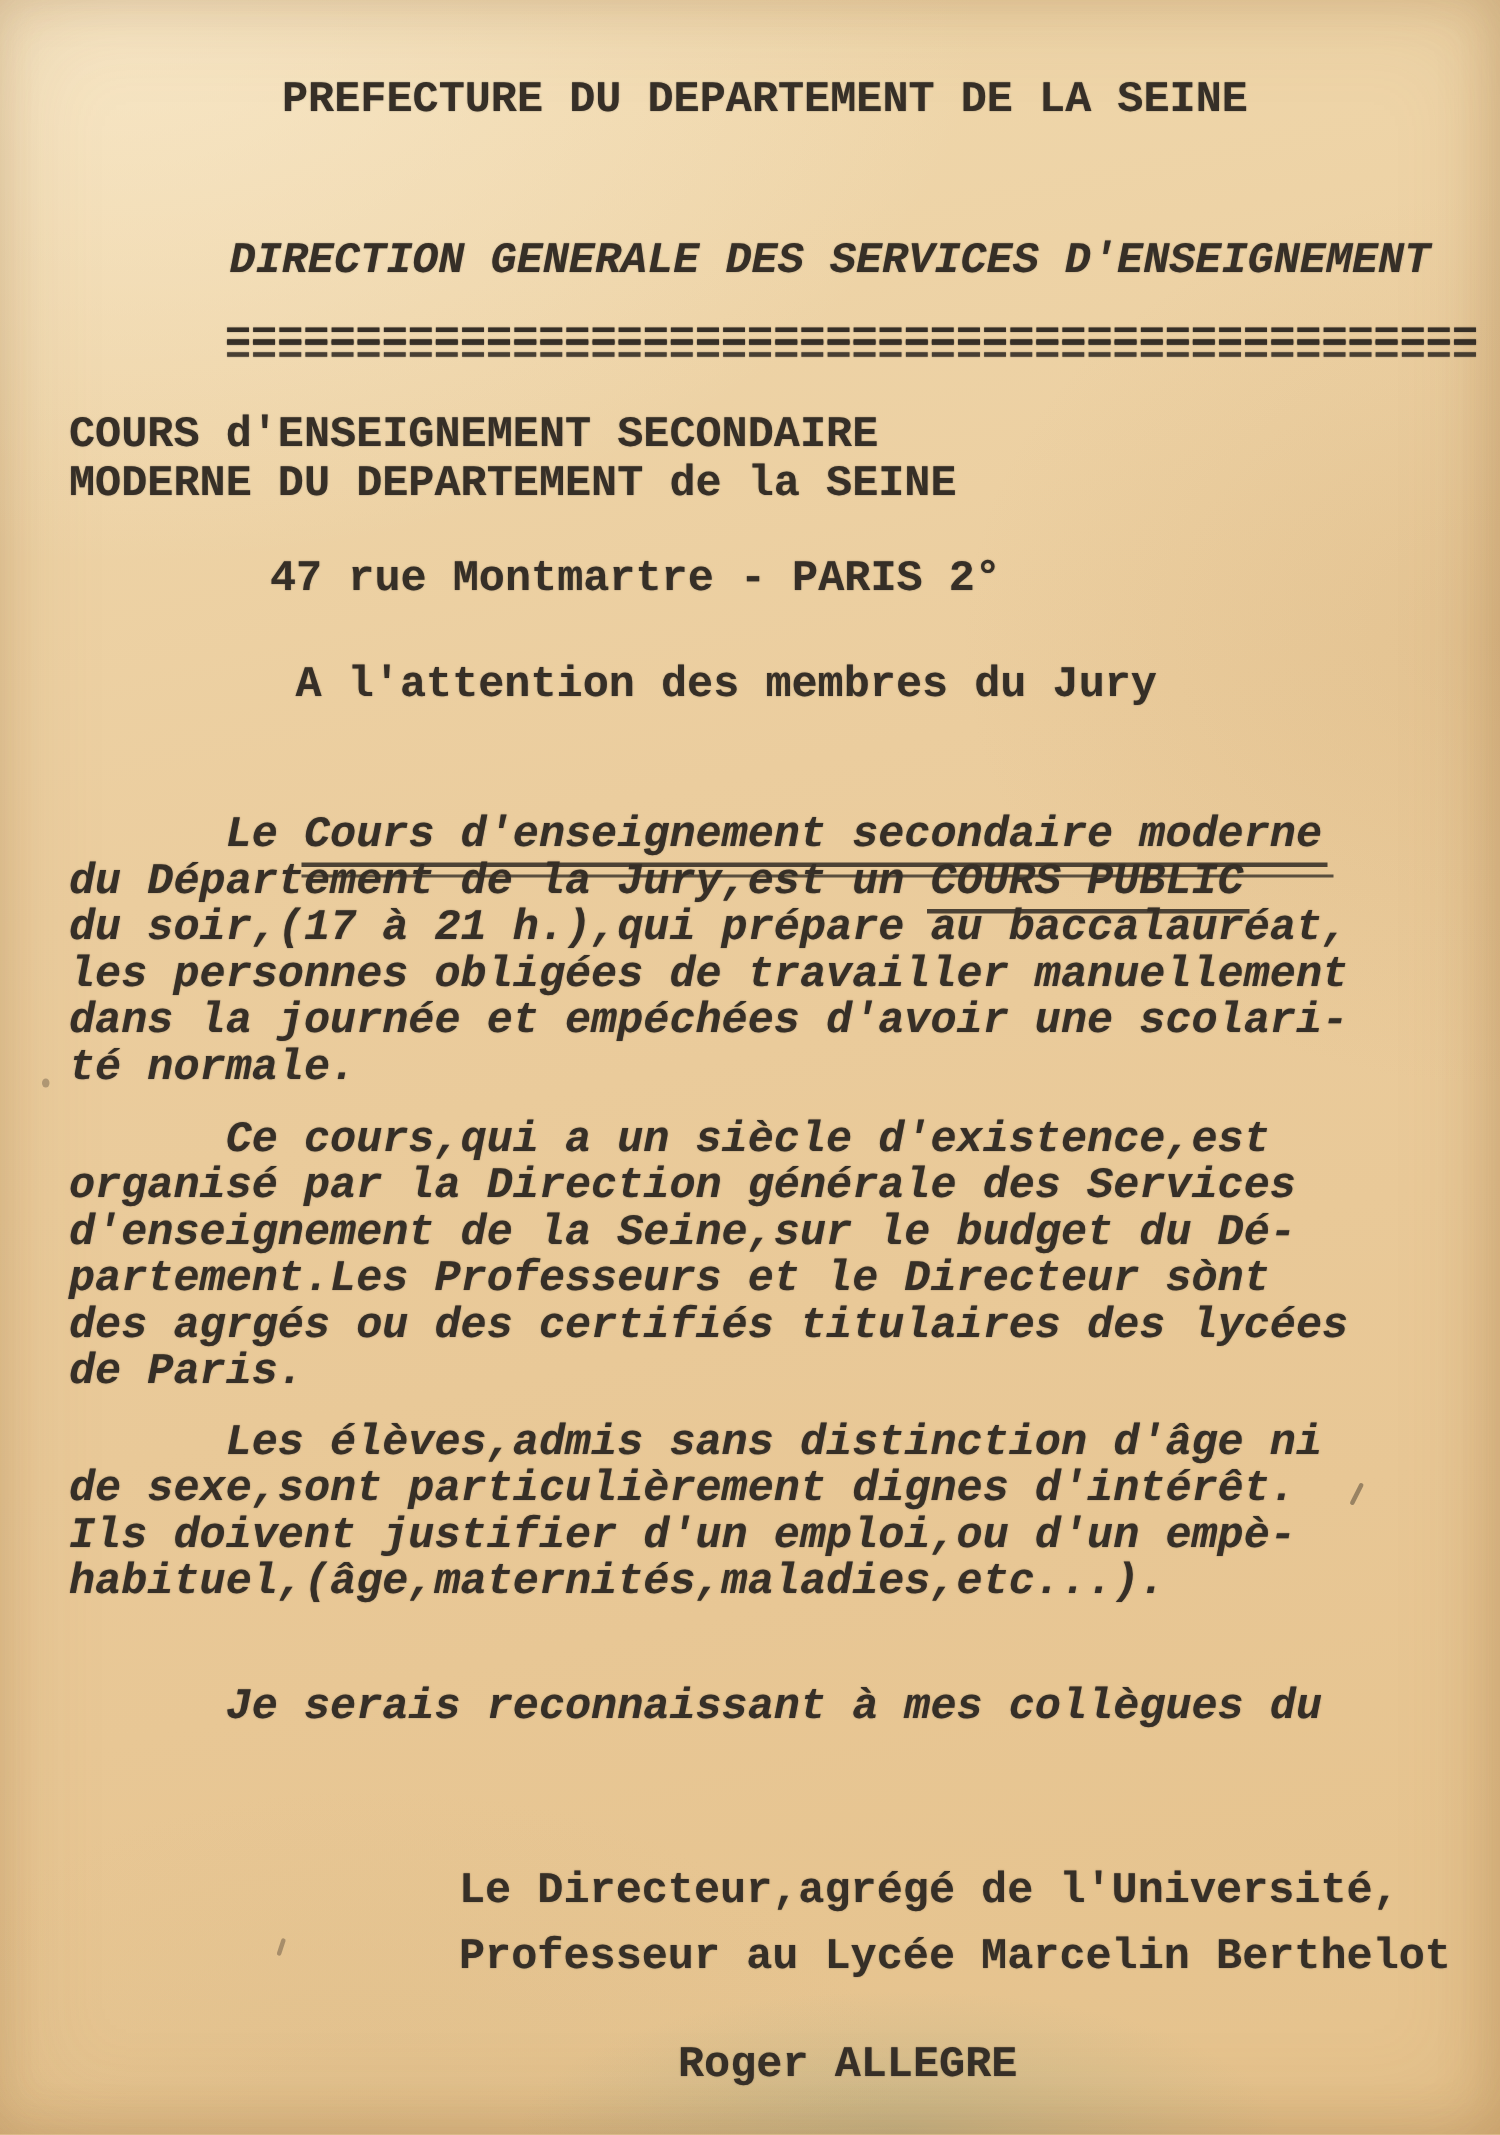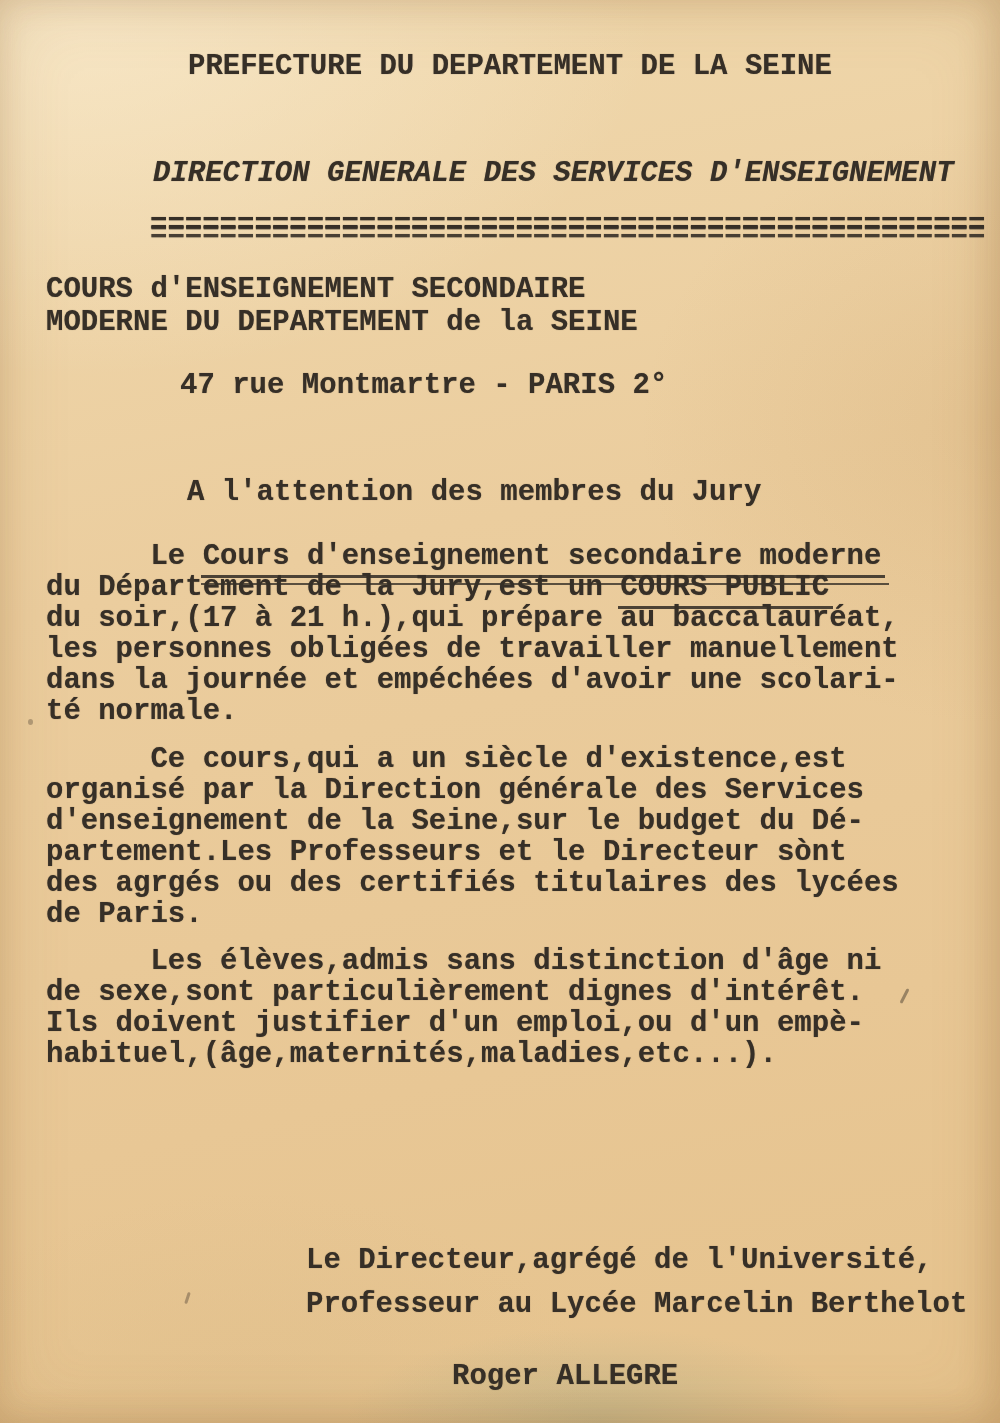--- a/index.html
+++ b/index.html
@@ -17,21 +17,21 @@
       linear-gradient(168deg, #f0d9ae 0%, #ebcd9e 38%, #e8c795 72%, #e5c28c 100%);
     box-shadow: inset 0 0 70px rgba(150,105,50,0.18), inset -10px 0 34px rgba(140,95,45,0.14), inset 0 -8px 30px rgba(135,100,55,0.10);
     font-family: "Liberation Mono", "DejaVu Sans Mono", monospace;
     font-size: 29px;
     font-weight: 700;
     color: #362f27;
     text-shadow: 0 0 1px rgba(54,47,39,0.55);
   }
   .line { position: absolute; white-space: pre; line-height: 31px; }
   .para { position: absolute; left: 46px; }
-  .para > div { white-space: pre; line-height: 31px; }
+  .para > div { white-space: pre; line-height: 31px; font-style: italic; }
   .u1, .u2 { position: relative; }
   .u1::after, .u2::after {
     content: ""; position: absolute; left: -2px; right: -4px;
     bottom: -5px; height: 3px; background: currentColor; opacity: 0.88;
   }
   .u2::before {
     content: ""; position: absolute; left: -2px; right: -8px;
     bottom: -12px; height: 2px; background: currentColor; opacity: 0.8;
   }
   .rule-wrap { position: absolute; left: 150px; top: 211px; height: 40px; }
@@ -52,21 +52,21 @@
 
   <div class="rule-wrap">
     <span class="row1">================================================</span>
     <span class="row2">================================================</span>
   </div>
 
   <div class="line" style="left:46px; top:307px;">MODERNE DU DEPARTEMENT de la SEINE</div>
   <div class="line" style="left:46px; top:274px;">COURS d'ENSEIGNEMENT SECONDAIRE</div>
   <div class="line" style="left:155px; top:370px;margin-left:25px;">47 rue Montmartre - PARIS 2°</div>
 
-  <div class="line" style="left:187px; top:441px;margin-top:36px;">A l'attention des membres du Jury</div>
+  <div class="line" style="left:197px; top:441px;">A l'attention des membres du Jury</div>
 
   <div class="para" style="top:541px;">
     <div><span>      Le </span><span class="u2">Cours d'enseignement secondaire moderne</span></div>
     <div><span>du Département de la Jury,est un </span><span class="u1">COURS PUBLIC</span></div>
     <div>du soir,(17 à 21 h.),qui prépare au baccalauréat,</div>
     <div>les personnes obligées de travailler manuellement</div>
     <div>dans la journée et empéchées d'avoir une scolari-</div>
     <div>té normale.</div>
   </div>
 
@@ -80,20 +80,21 @@
   </div>
 
   <div class="para" style="top:946px;">
     <div>      Les élèves,admis sans distinction d'âge ni</div>
     <div>de sexe,sont particulièrement dignes d'intérêt.</div>
     <div>Ils doivent justifier d'un emploi,ou d'un empè-</div>
     <div>habituel,(âge,maternités,maladies,etc...).</div>
   </div>
 
   <div class="para" style="top:1122px;">
+    <div>      Je serais reconnaissant à mes collègues du</div>
   </div>
 
   <div class="line" style="left:306px; top:1245px;">Le Directeur,agrégé de l'Université,</div>
   <div class="line" style="left:306px; top:1289px;">Professeur au Lycée Marcelin Berthelot</div>
   <div class="line" style="left:452px; top:1361px;">Roger ALLEGRE</div>
 
   <div class="speck" style="left:28px; top:719px; width:5px; height:6px; border-radius:50%; opacity:0.7;"></div>
   <div class="speck" style="left:903px; top:988px; width:3px; height:16px; transform:rotate(27deg); border-radius:2px;"></div>
   <div class="speck" style="left:186px; top:1292px; width:3px; height:12px; transform:rotate(18deg); border-radius:2px; opacity:0.8;"></div>
 

